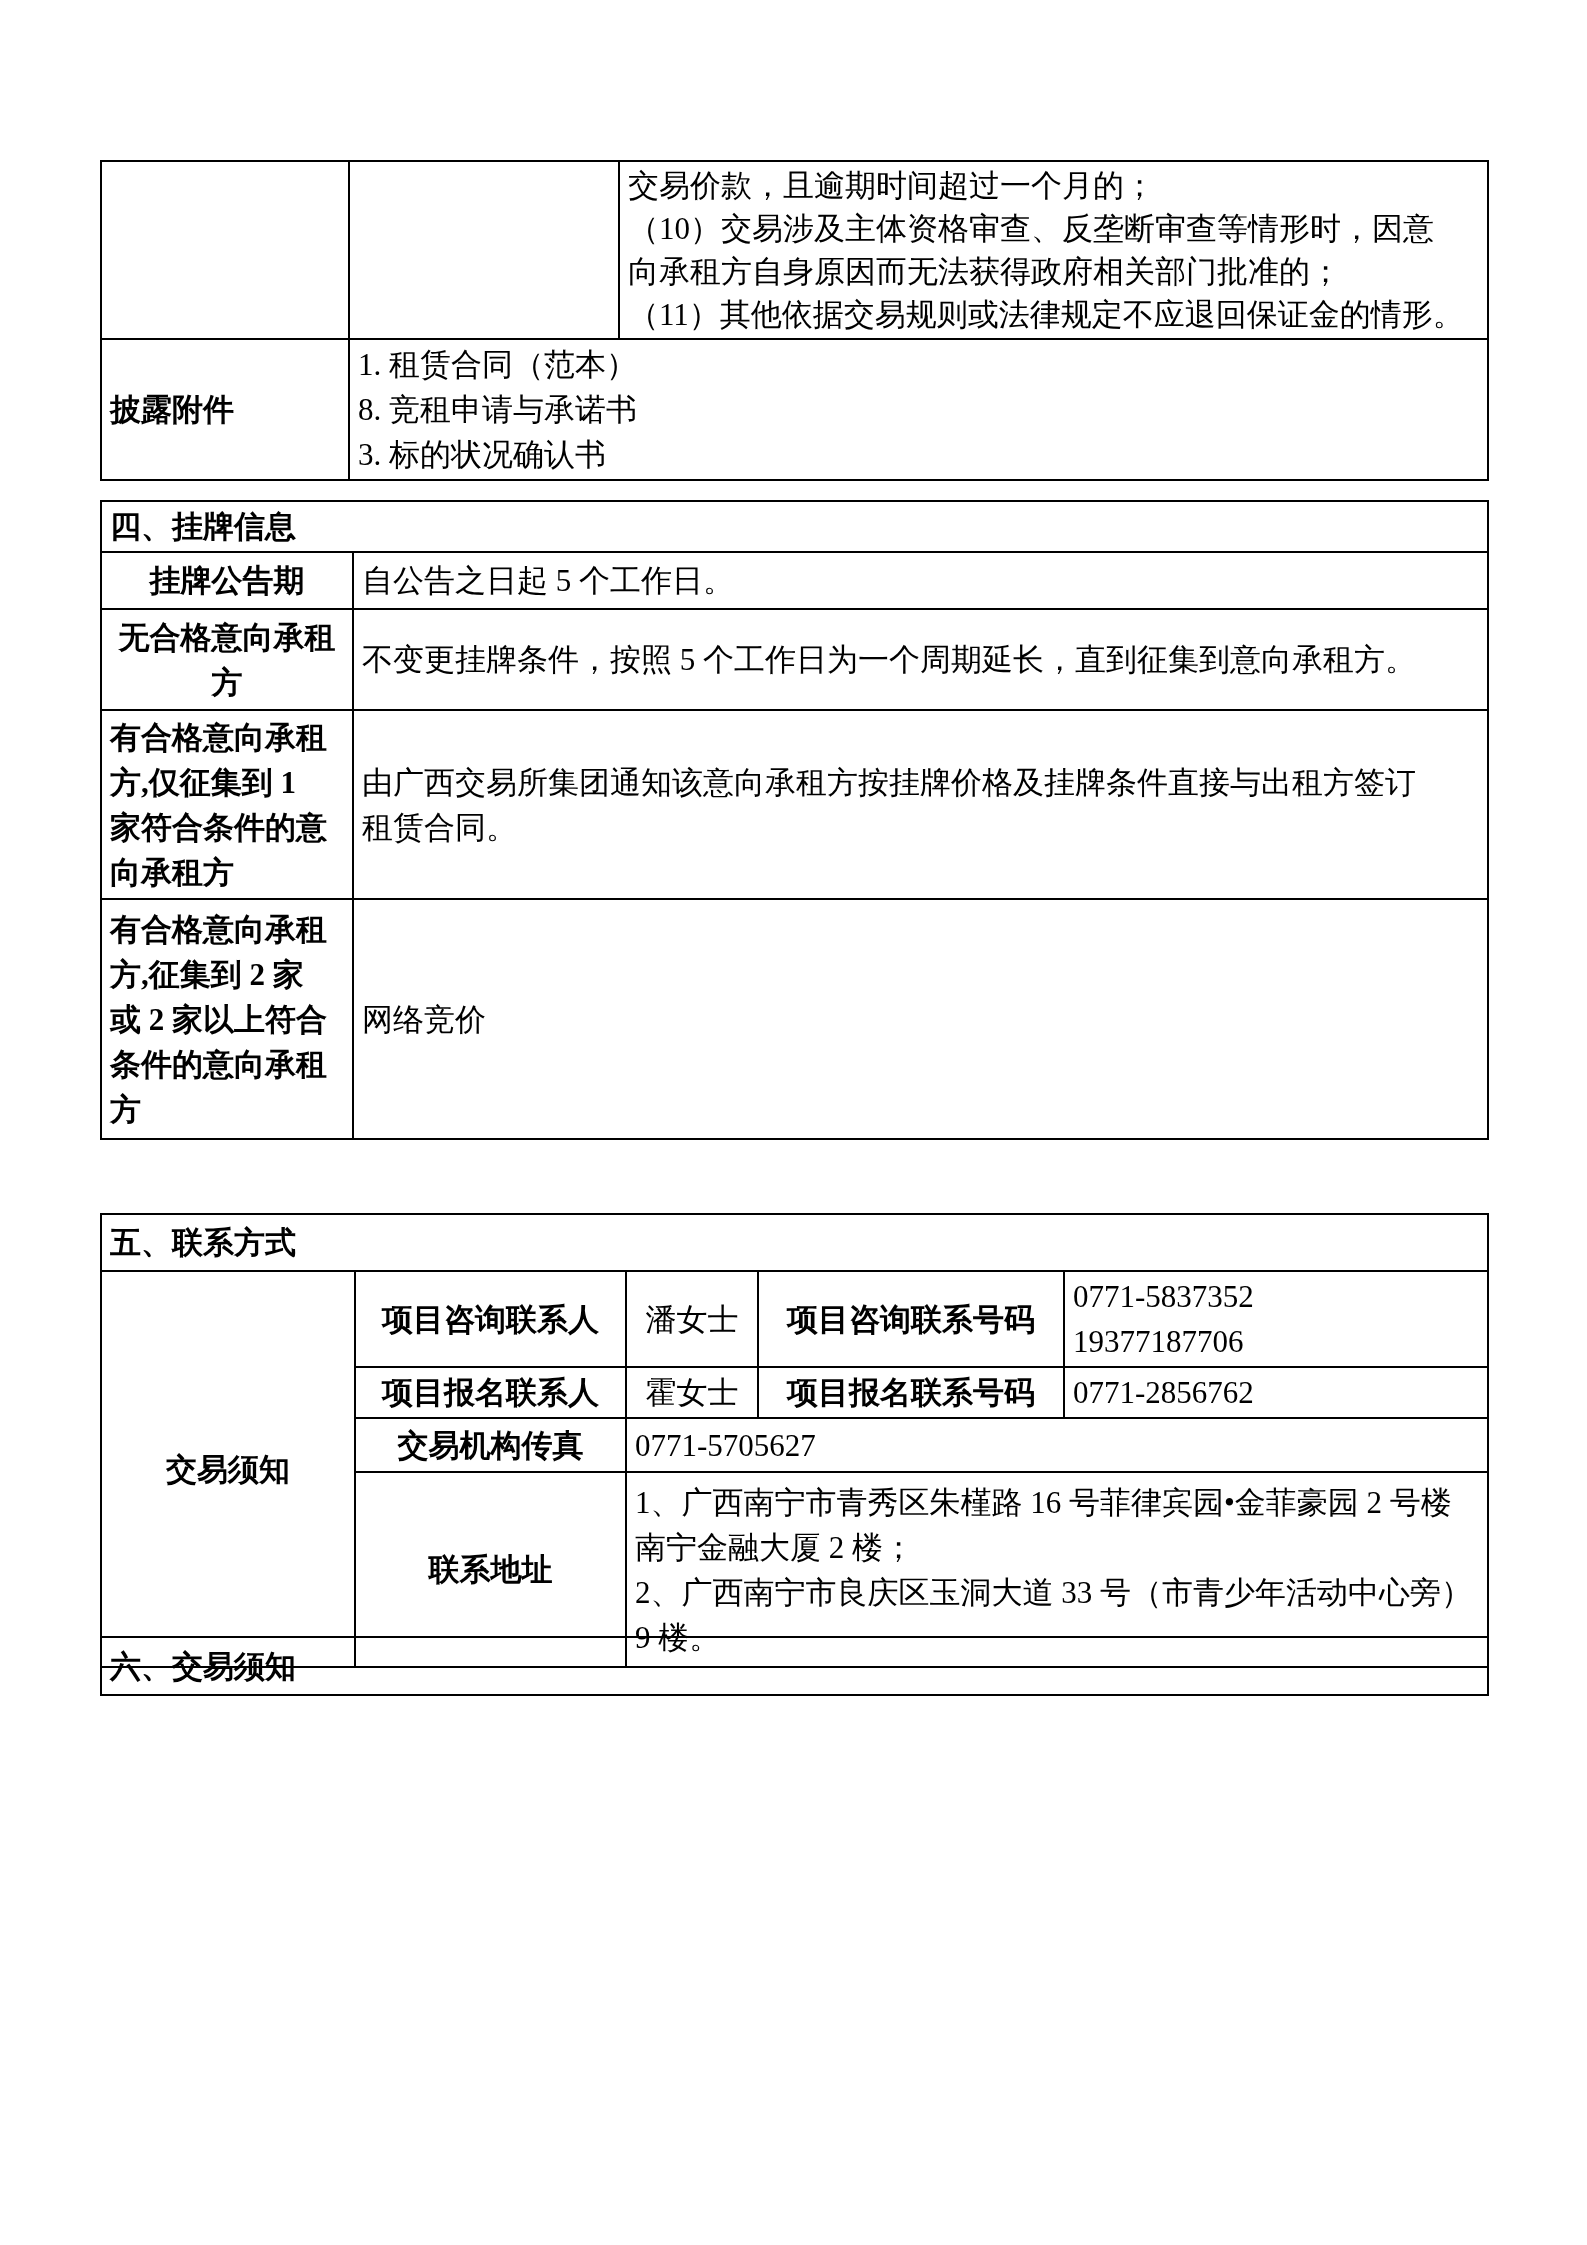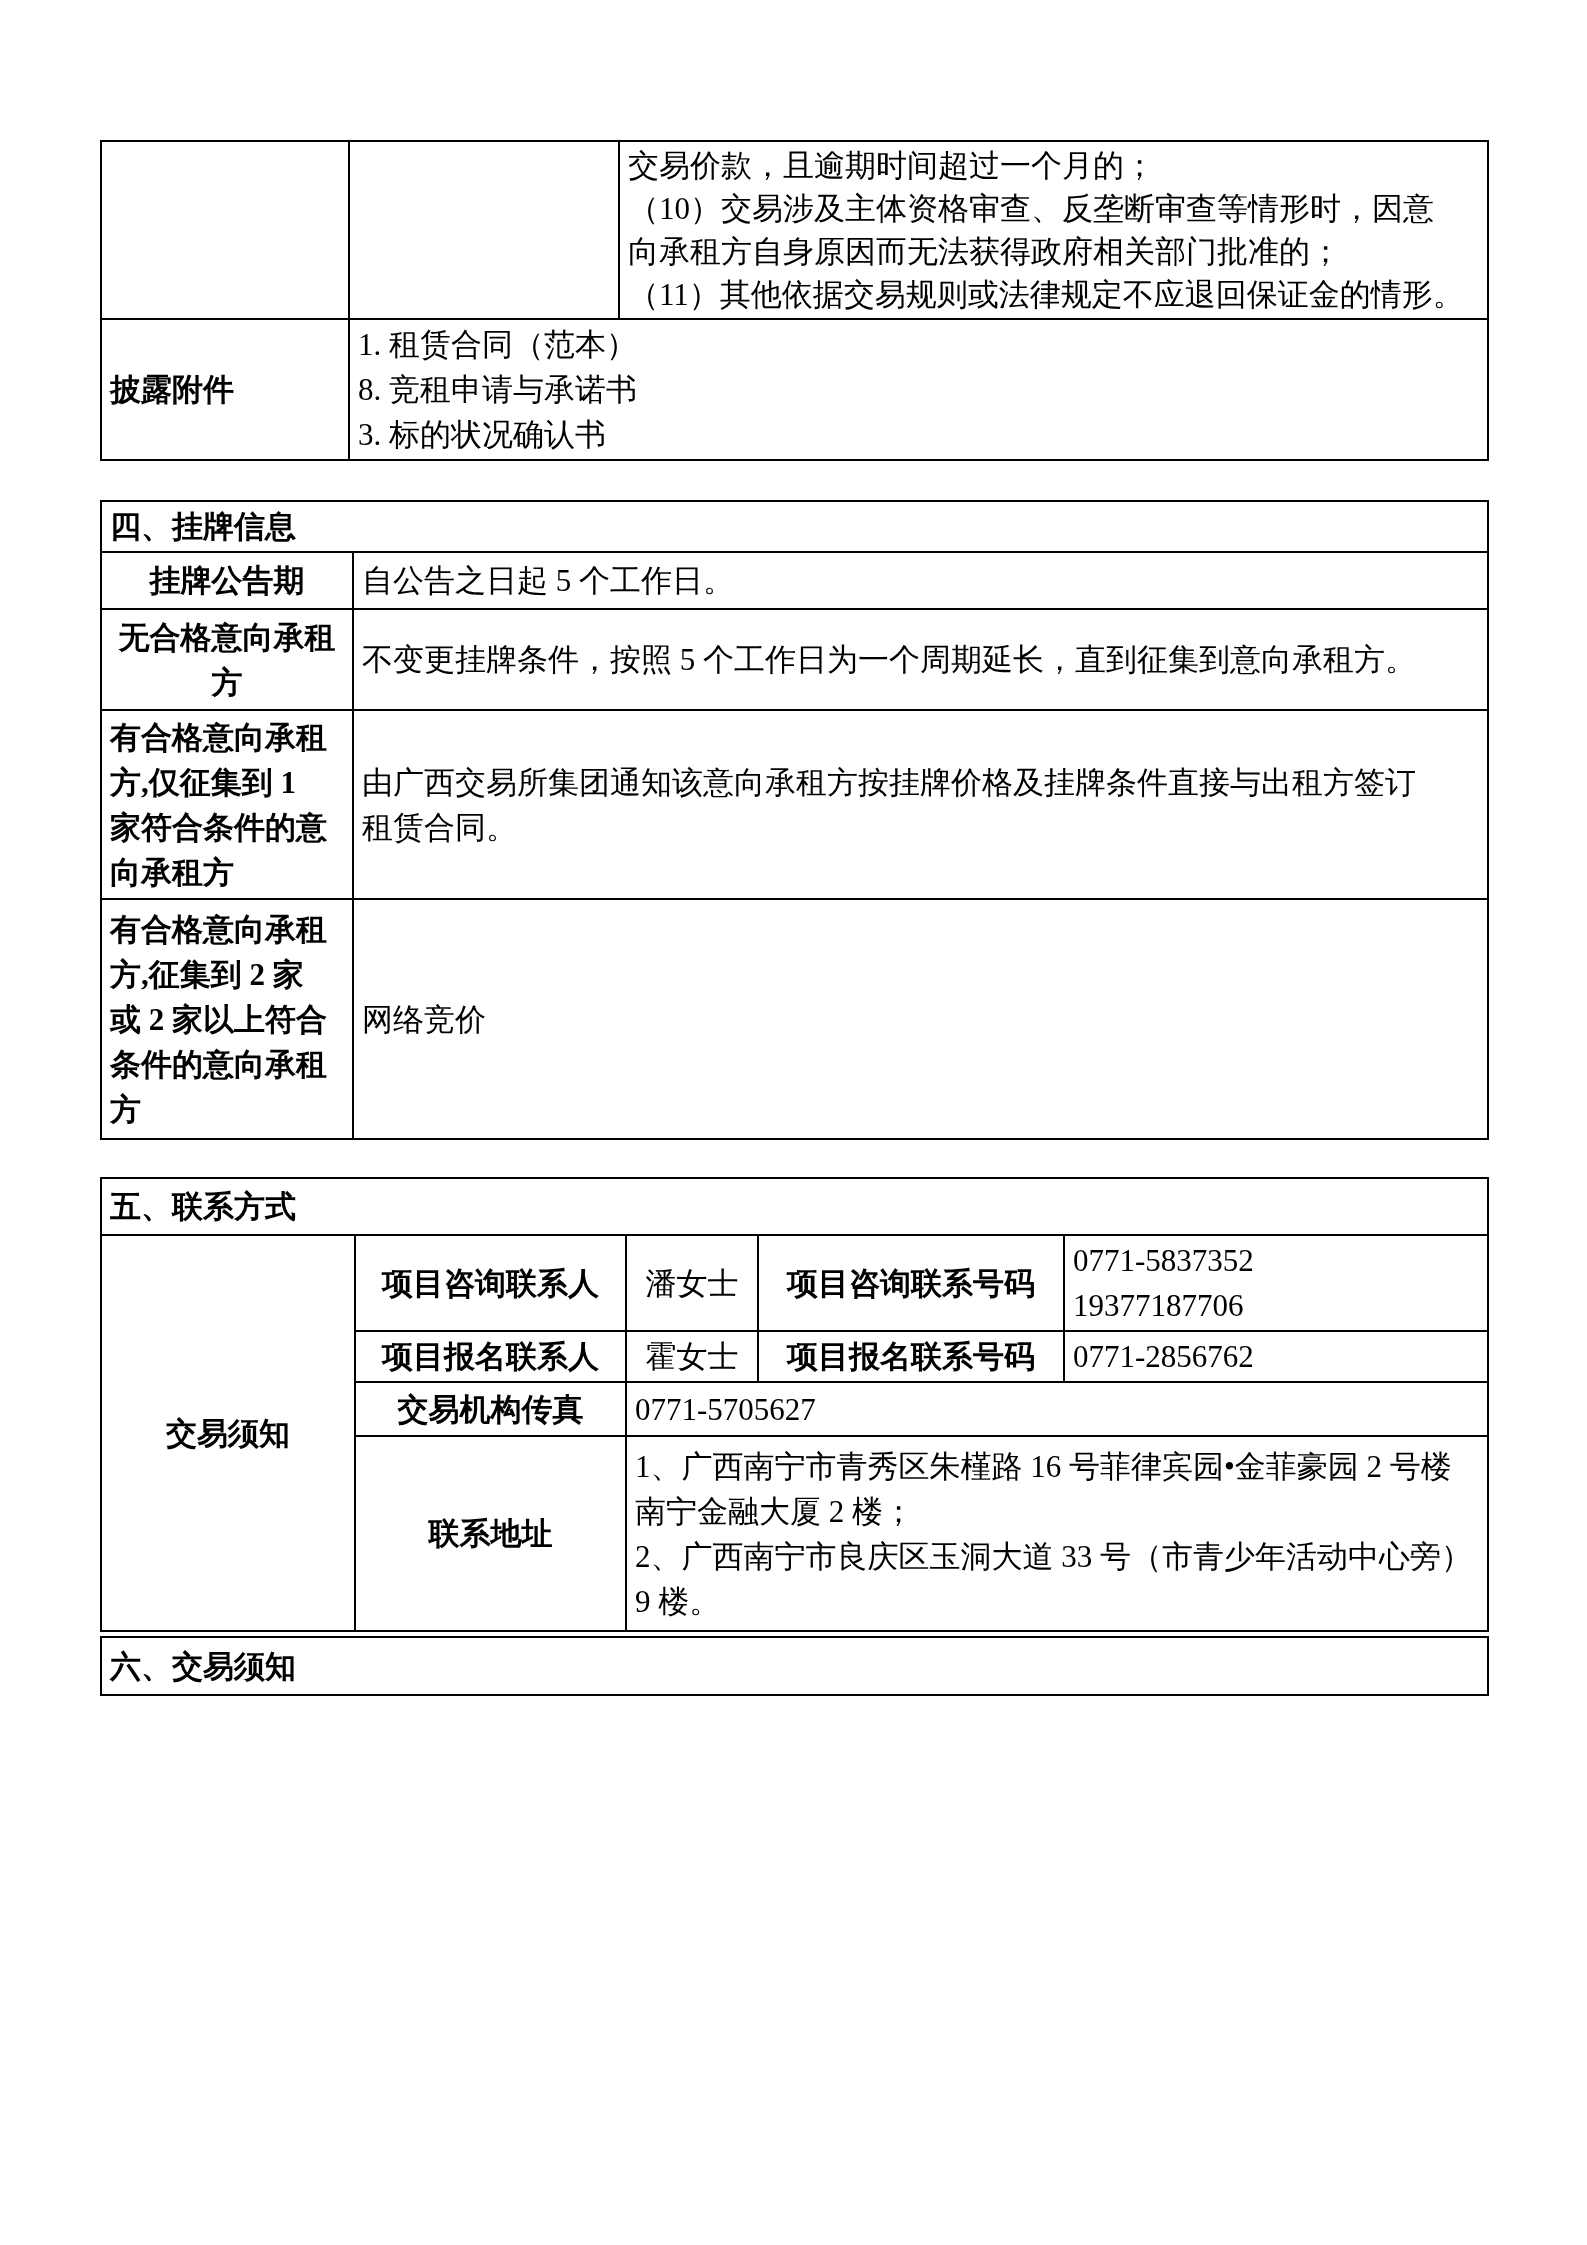--- a/index.html
+++ b/index.html
@@ -19,23 +19,23 @@
     border-collapse:collapse;
     table-layout:fixed;
   }
   table.doc td{
     border:2px solid #000000;
     vertical-align:middle;
     padding:2px 8px;
     box-sizing:border-box;
     overflow:hidden;
   }
-  .t1{top:140px;}
+  .t1{top:160px;}
   .t2{top:500px;}
-  .t3{top:1177px;}
+  .t3{top:1213px;}
   .t4{top:1636px;}
   .b{font-weight:bold;}
   .c{text-align:center;}
   .pre{white-space:pre-line;}
   .pl6{padding-left:6px;}
   .pl10{padding-left:10px;}
   .pl12{padding-left:12px;}
   .pl16{padding-left:16px;}
   .title-cell{font-weight:bold;padding-left:14px;}
   .h50{height:50px;}

